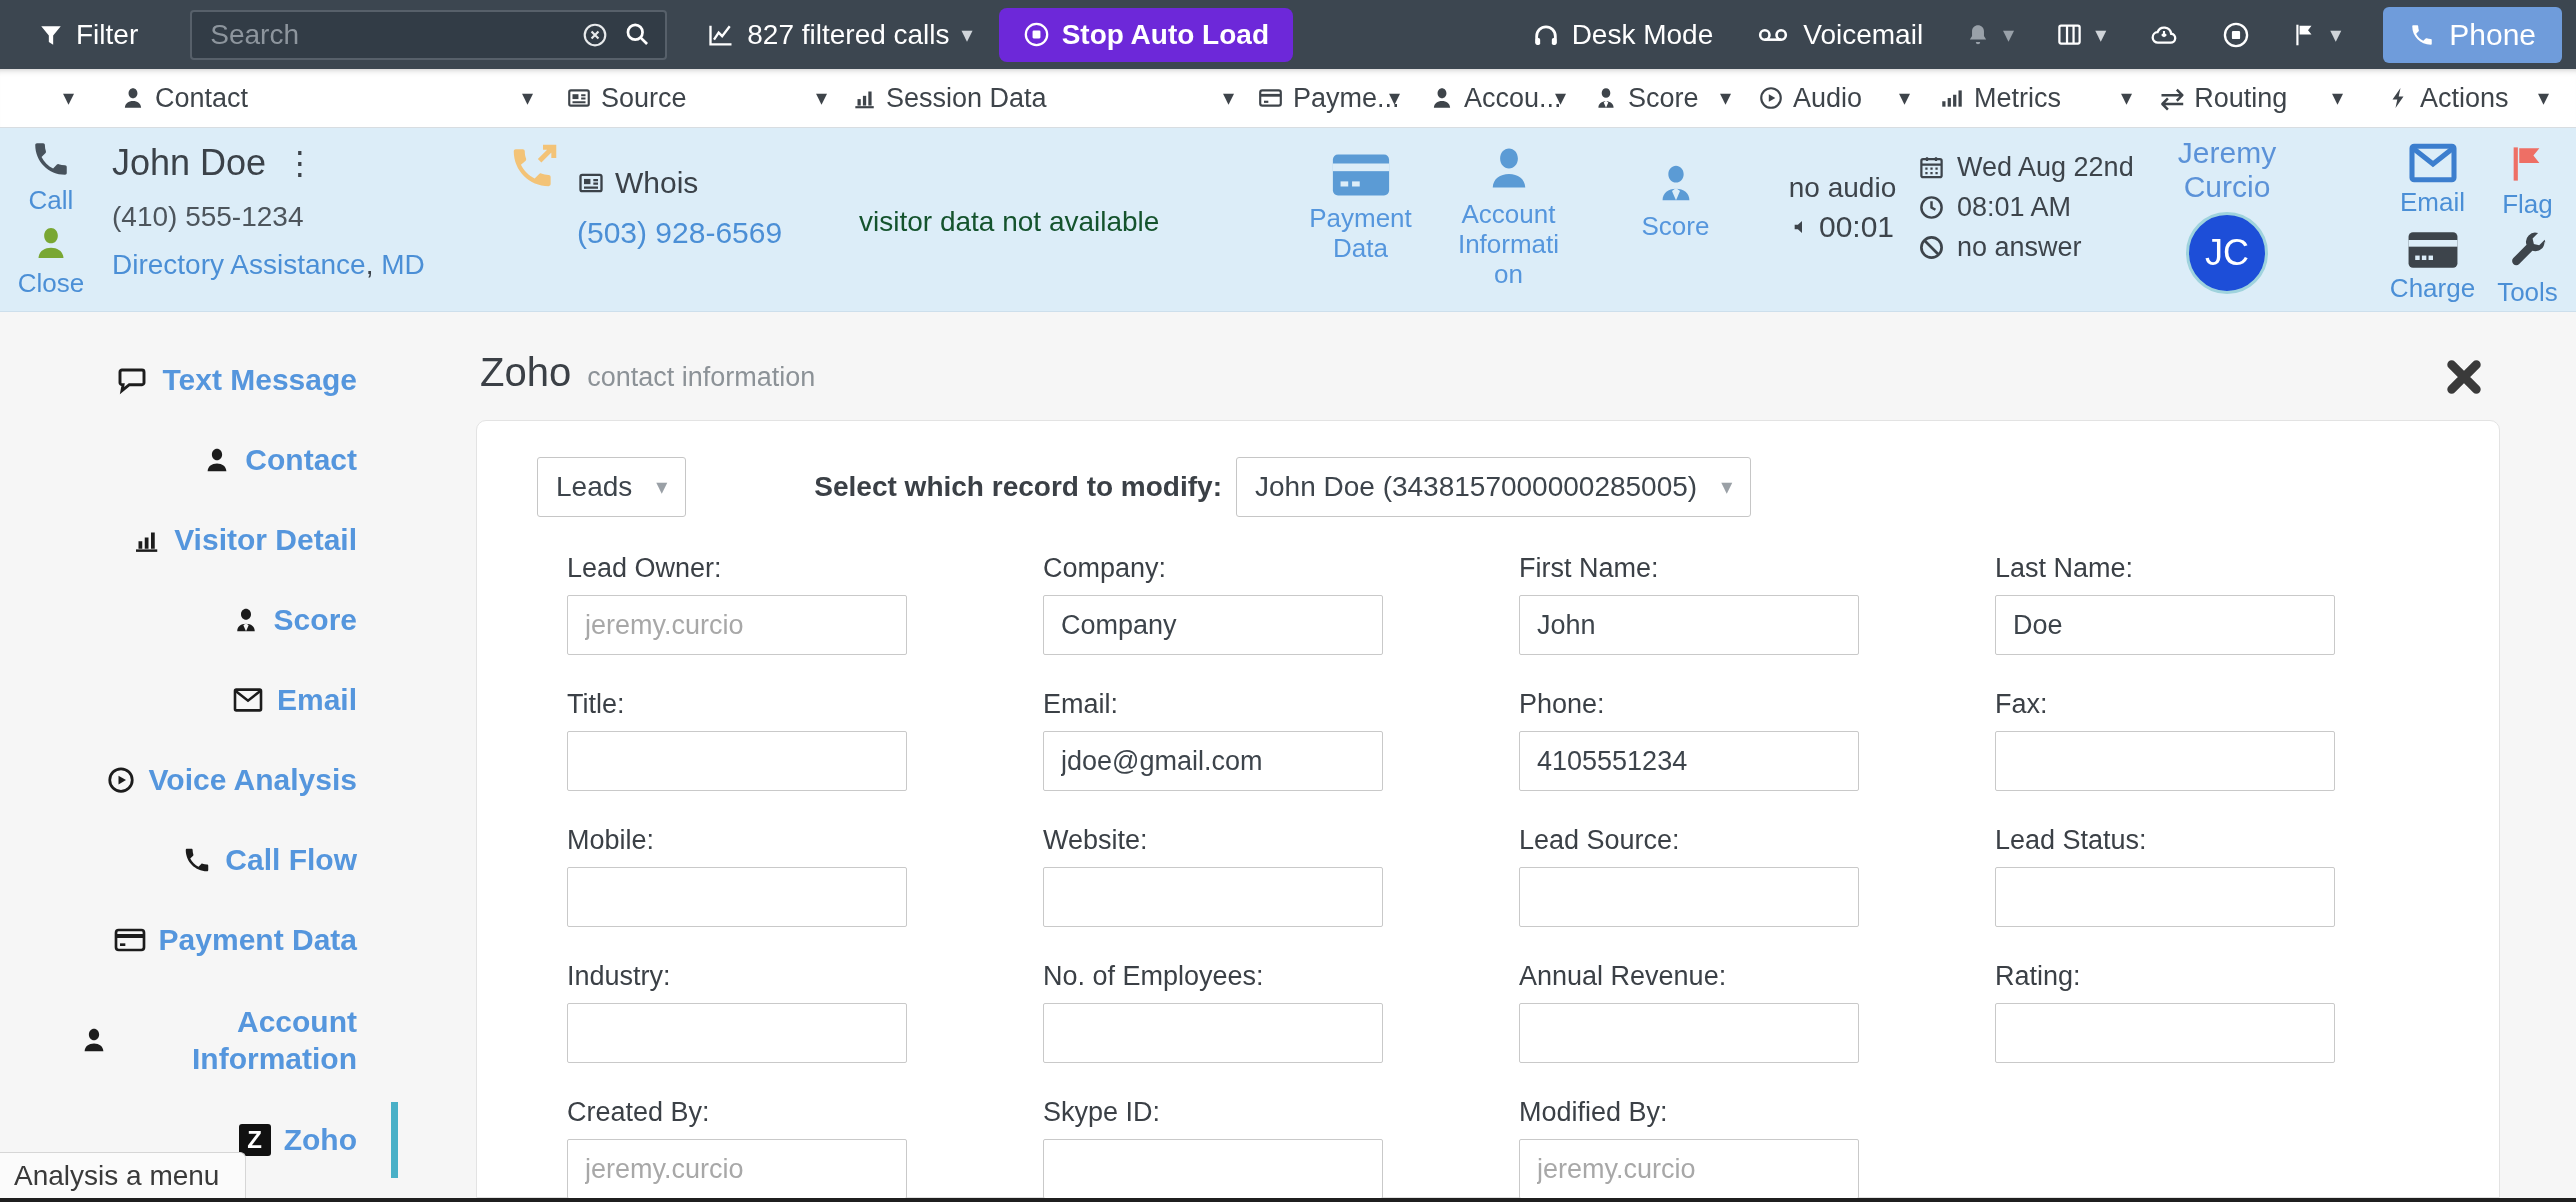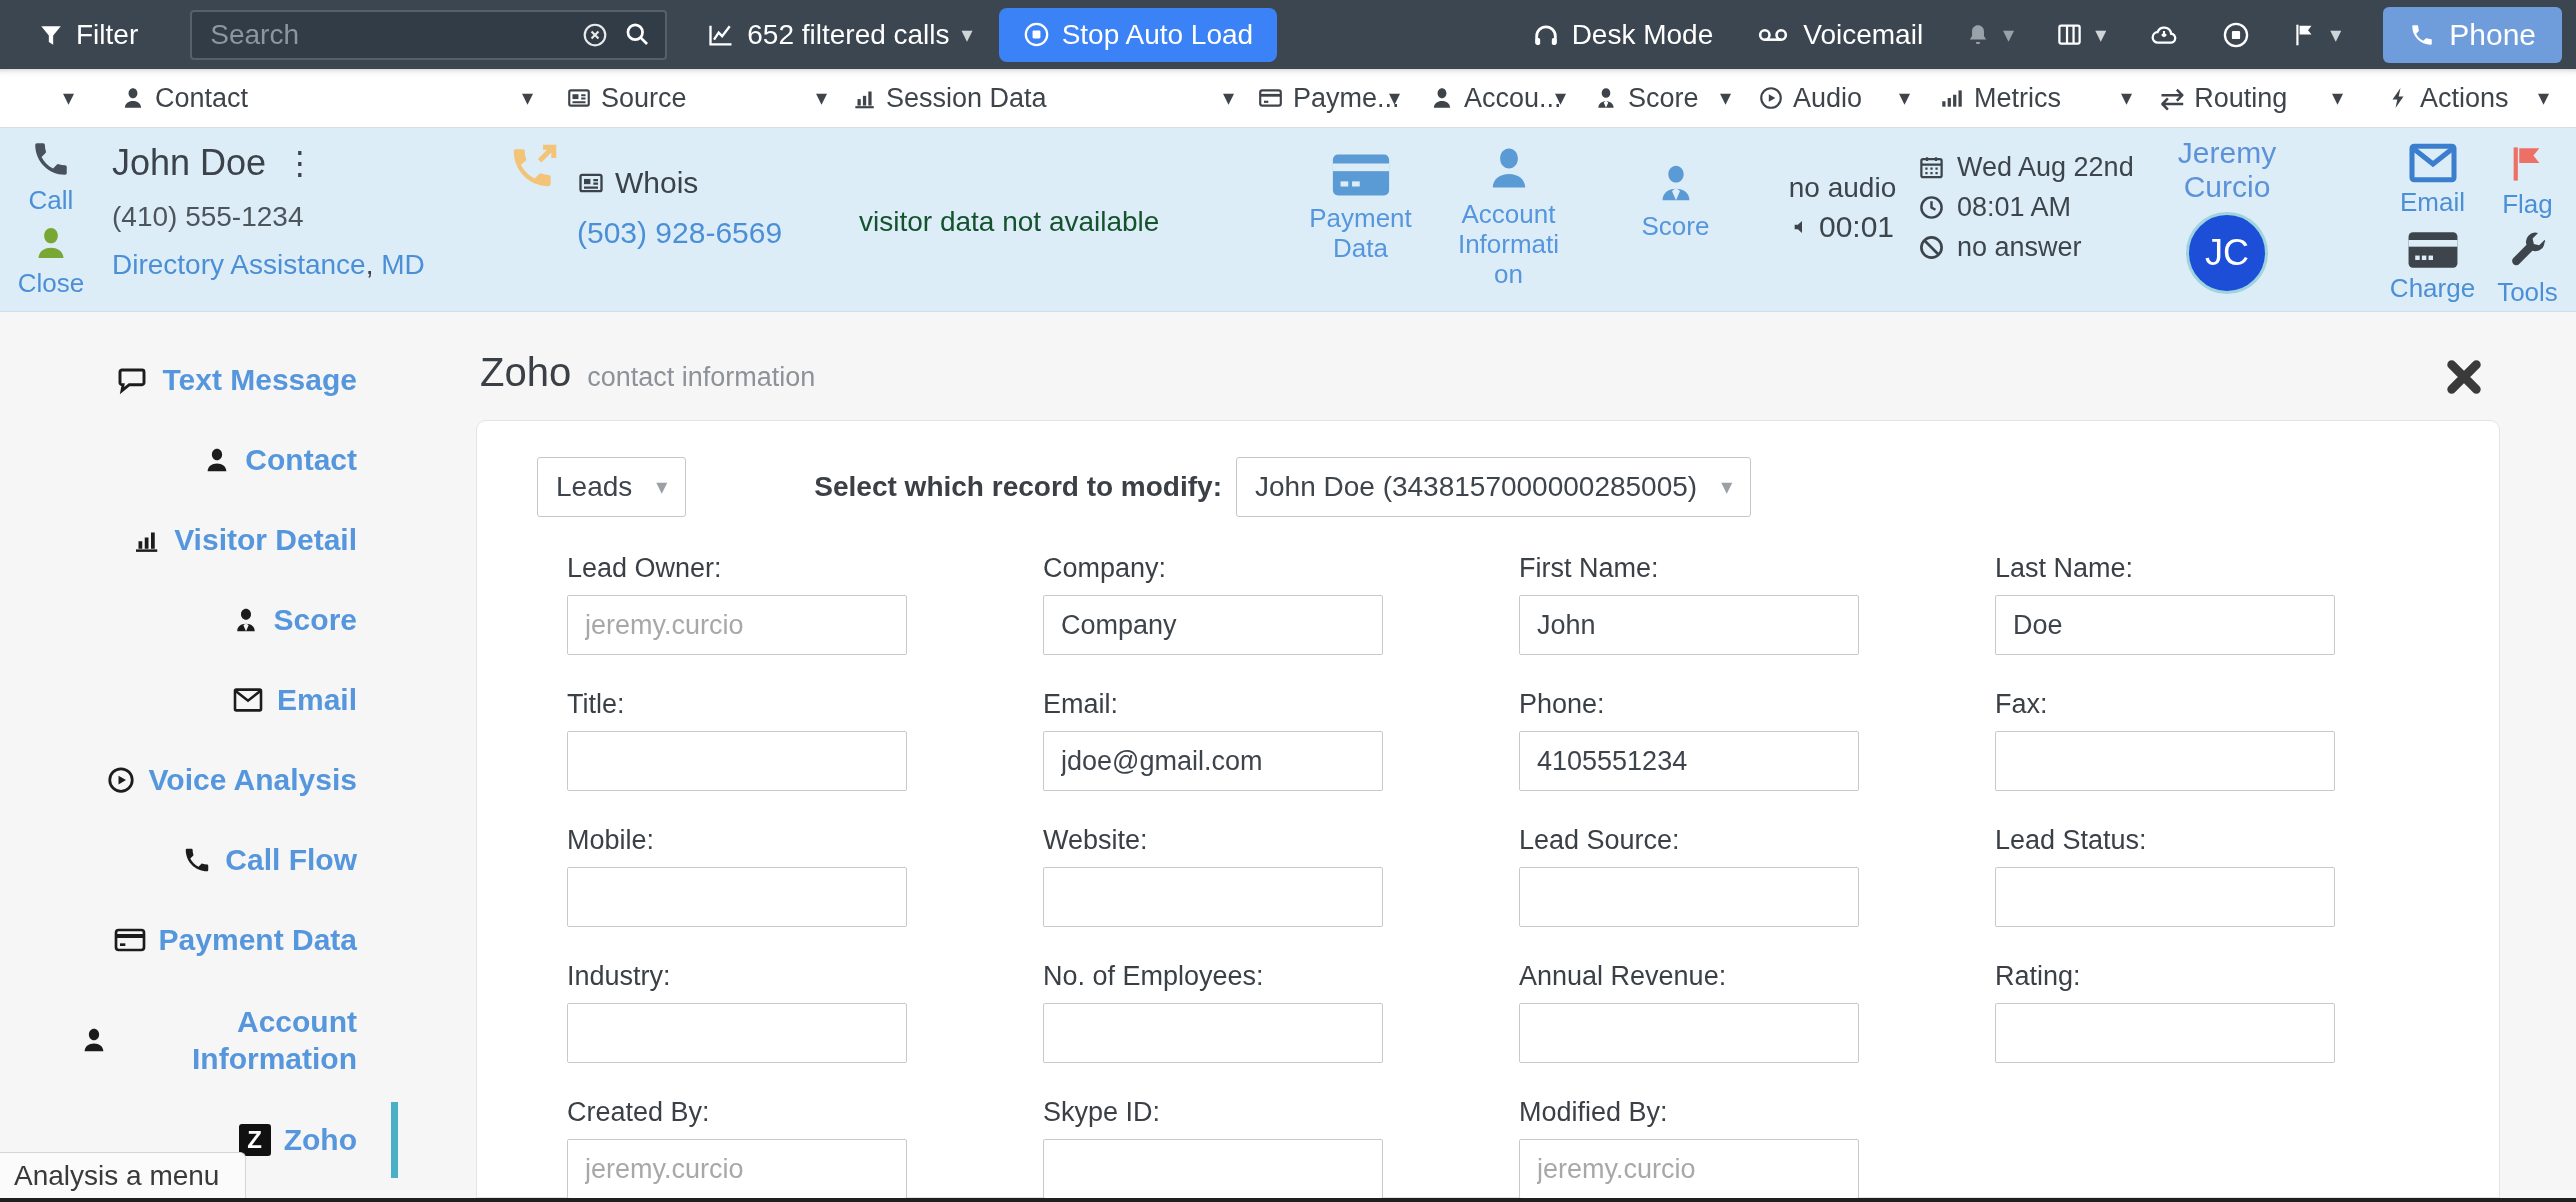--- a/index.html
+++ b/index.html
@@ -14,21 +14,21 @@
   .tb-item{display:flex;align-items:center;gap:12px;font-size:28px;white-space:nowrap;}
   .tb-filter{margin-left:38px;}
   .tb-search{margin-left:52px;width:477px;height:50px;background:#323c46;border:2px solid #57606a;
              border-radius:4px;display:flex;align-items:center;}
   .tb-search input{flex:1;background:transparent;border:0;outline:none;color:#dfe3e6;
                    font-size:28px;padding:0 0 0 18px;font-family:inherit;}
   .tb-search input::placeholder{color:#8d959d;}
   .tb-search .sicons{display:flex;align-items:center;gap:16px;padding-right:14px;}
   .tb-calls{margin-left:40px;}
   .caret{font-size:22px;line-height:1;color:#cfd4d9;}
-  .tb-stop{margin-left:26px;height:54px;padding:0 24px;background:#3b82f6;border-radius:8px;}
+  .tb-stop{margin-left:26px;height:54px;padding:0 24px;background:#6d28d9;border-radius:8px;font-weight:bold;}
   .tb-right{margin-left:auto;display:flex;align-items:center;gap:42px;padding-right:14px;}
   .tb-muted{color:#99a1a9;}
   .tb-phone{height:56px;padding:0 26px;background:#6f9cdb;border-radius:6px;display:flex;
             align-items:center;gap:14px;font-size:30px;color:#fff;}
 
   
   .navrow{position:absolute;left:0;top:69px;width:2576px;height:59px;background:#fff;
           border-bottom:1px solid #d8dde1;box-shadow:inset 0 7px 7px -7px rgba(0,0,0,.28);}
   .nav-caret{position:absolute;top:0;height:58px;display:flex;align-items:center;
              font-size:22px;color:#3e444a;cursor:pointer;}
@@ -127,21 +127,21 @@
           </span>
       </span>
     </div>
     <div class="tb-item tb-calls">
       <span>
           <svg width="28" height="28" viewBox="0 0 24 24" fill="none" stroke="#fff">
             <path d="M3 4v16h18" stroke-width="2"></path>
             <path d="M6 16l4-6 3 3 6.5-8.5" stroke-width="2"></path>
           </svg>
         </span>
-      <span>652 filtered calls</span>
+      <span>827 filtered calls</span>
       <span class="caret">▾</span>
     </div>
     <div class="tb-item tb-stop">
       <span>
           <svg width="27" height="27" viewBox="0 0 24 24">
             <circle cx="12" cy="12" r="9.5" fill="none" stroke="#fff" stroke-width="2"></circle>
             <rect x="8.5" y="8.5" width="7" height="7" rx="1" fill="#fff"></rect>
           </svg>
         </span>
       <span>Stop Auto Load</span>

